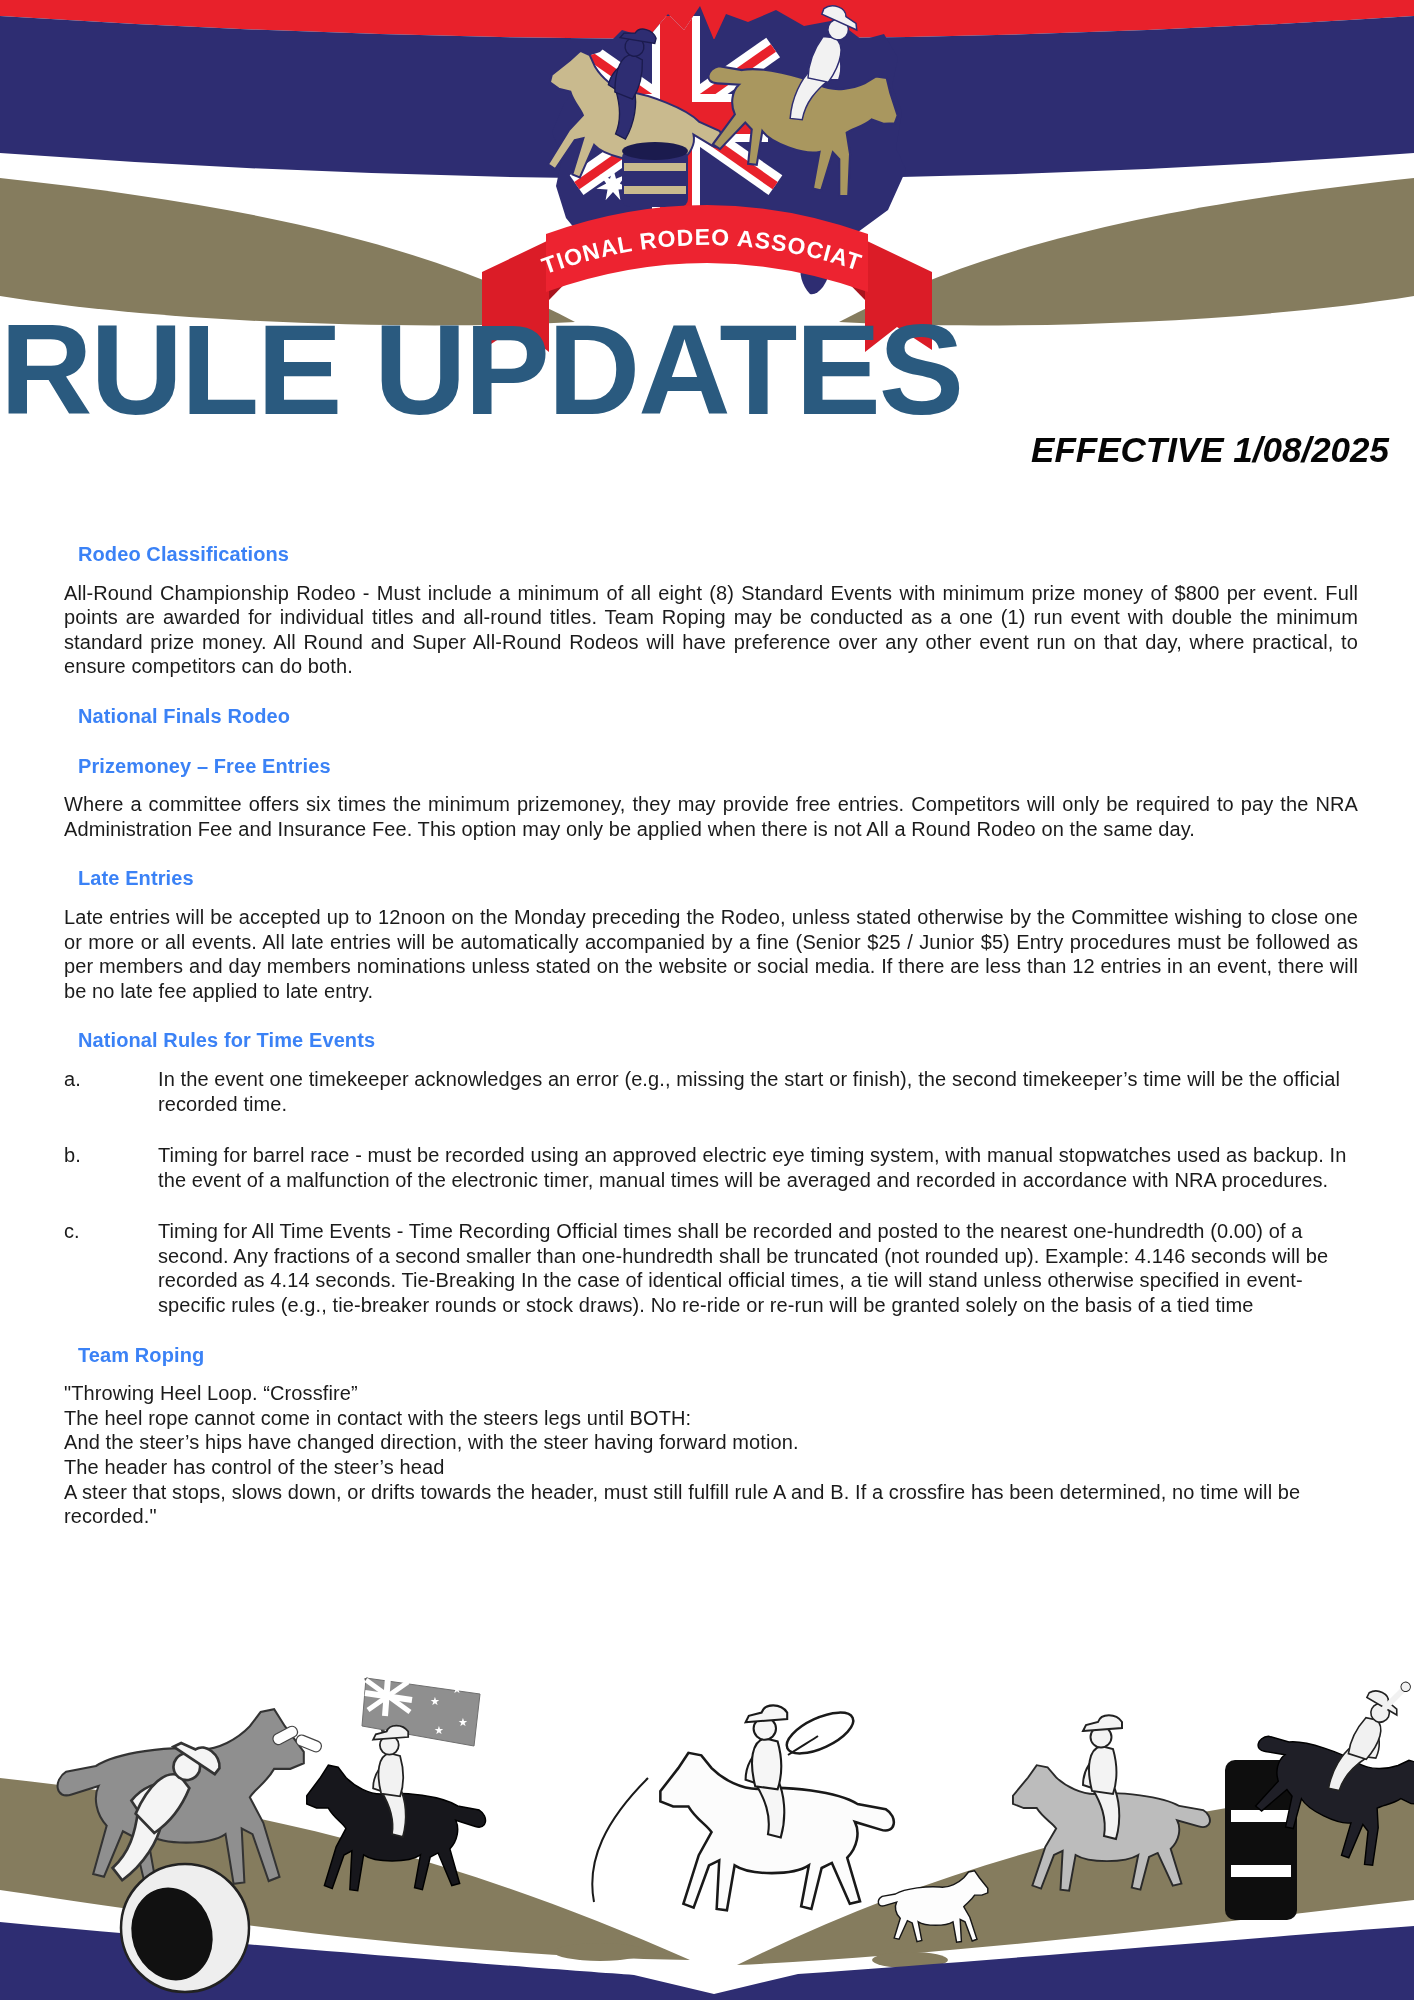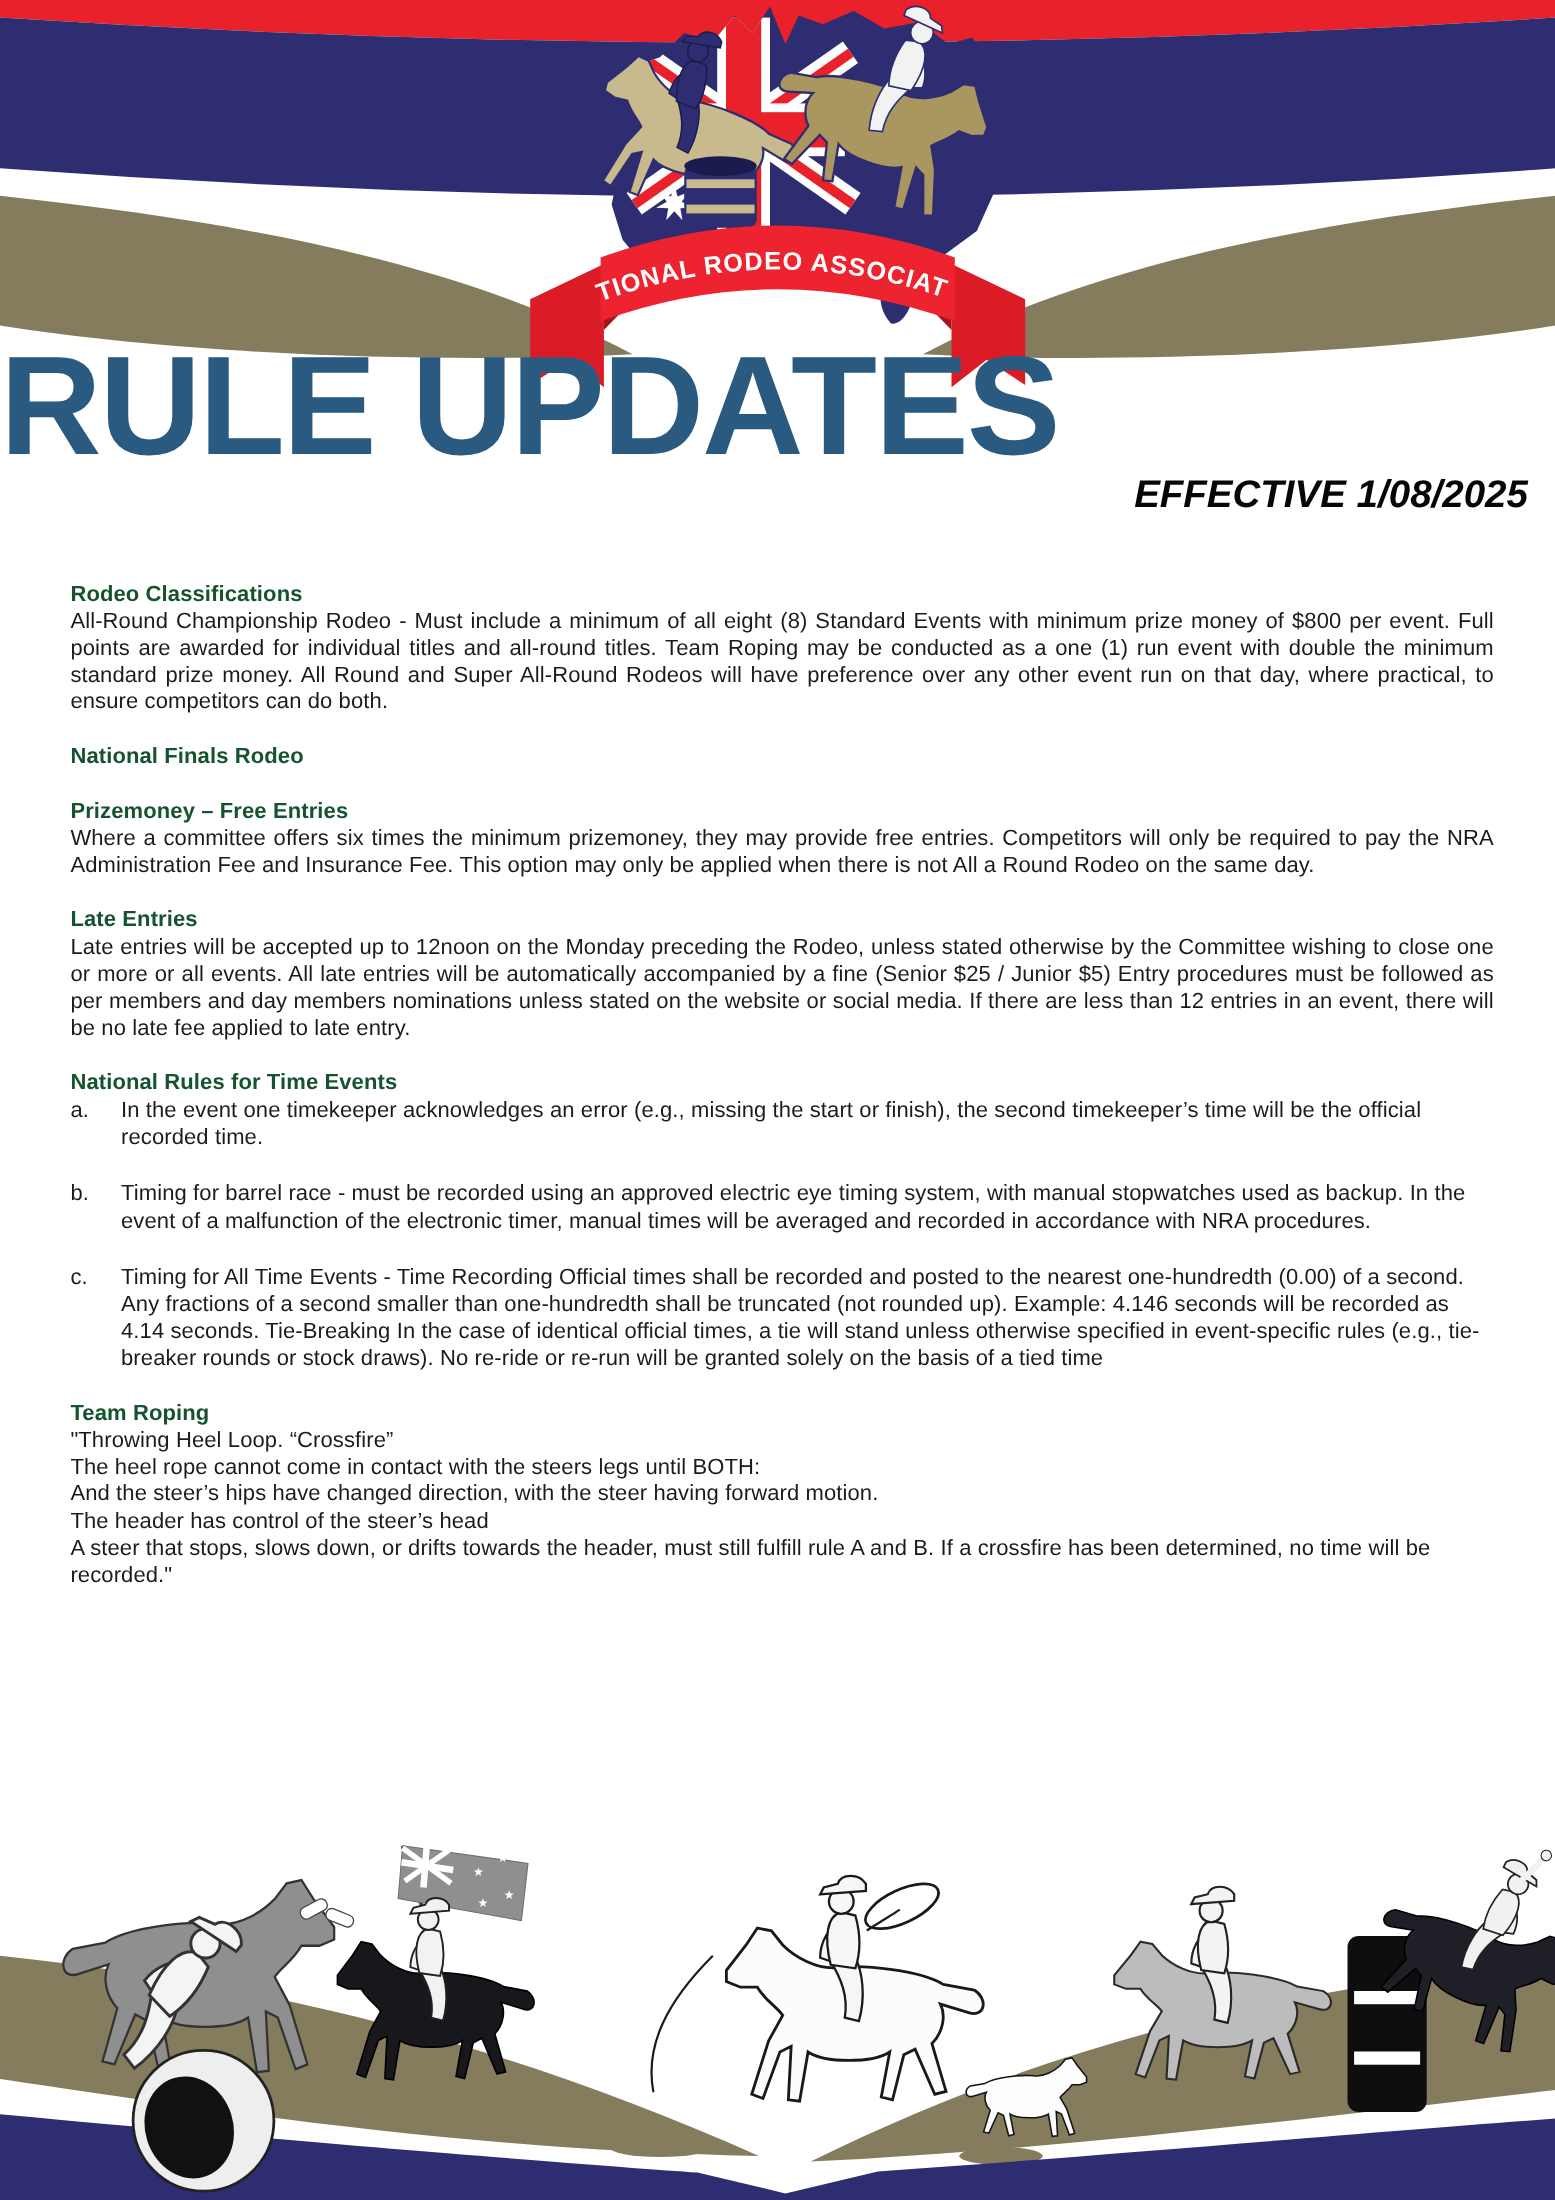--- a/index.html
+++ b/index.html
@@ -18,28 +18,28 @@
   .effective{
     position:absolute;top:430px;right:25px;
     font-size:35px;font-weight:bold;font-style:italic;color:#060606;
     letter-spacing:0px;white-space:nowrap;
   }
   .content{
     position:absolute;top:528px;left:64px;right:56px;
     font-size:20px;line-height:1.23;letter-spacing:0.1px;
   }
   .content h2{
-    font-size:20px;line-height:1.23;margin:0;padding:0;font-weight:bold;color:#14532d;
+    font-size:20px;line-height:1.23;margin:14px;padding:0;font-weight:bold;color:#3b82f6;
   }
   .content p{margin:0;padding:0;}
   .content p.just{text-align:justify;}
   .content .sect{margin-bottom:25px;}
   .content .li{display:flex;margin-bottom:27px;}
   .content .li .marker{flex:0 0 46px;}
-  .content .li .litext{flex:1;padding-right:6px;}
+  .content .li .litext{flex:1;padding-right:6px;margin-left:48px;}
   .content .li:last-child{margin-bottom:0;}
 </style>
 </head>
 <body>
 
 <div class="page">
 
   <svg class="hdr-svg" width="1414" height="480" viewBox="0 0 1414 480">
     <defs>
       <path id="ausMap" d="M700,6 L714,40 L726,14 L748,22 L776,10 L804,26 L836,20 L862,40 L884,34 L898,58 L892,86 L902,112 L896,148 L906,170 L888,210 L858,232 L832,230 L812,252 L784,246 L762,258 L736,250 L700,262 L660,252 L628,258 L606,238 L584,240 L566,218 L556,186 L562,158 L552,132 L564,104 L580,84 L576,60 L600,52 L622,30 L648,38 L668,14 L684,30 Z"></path>

